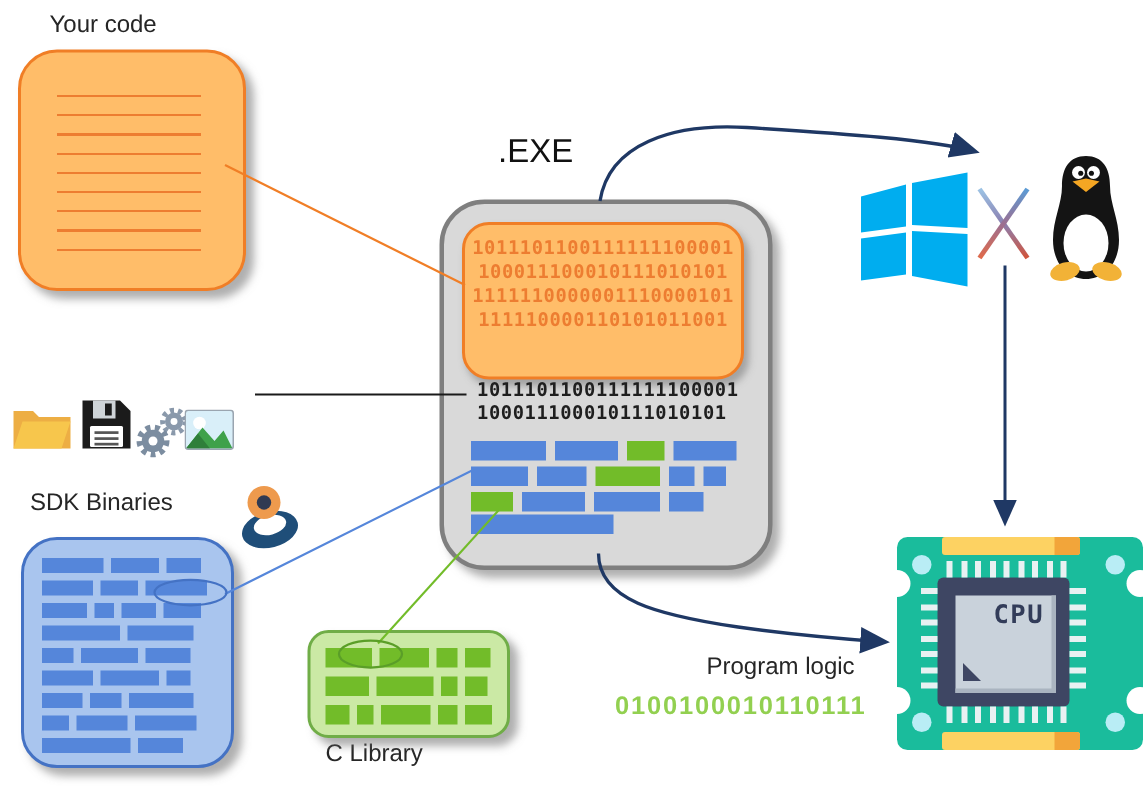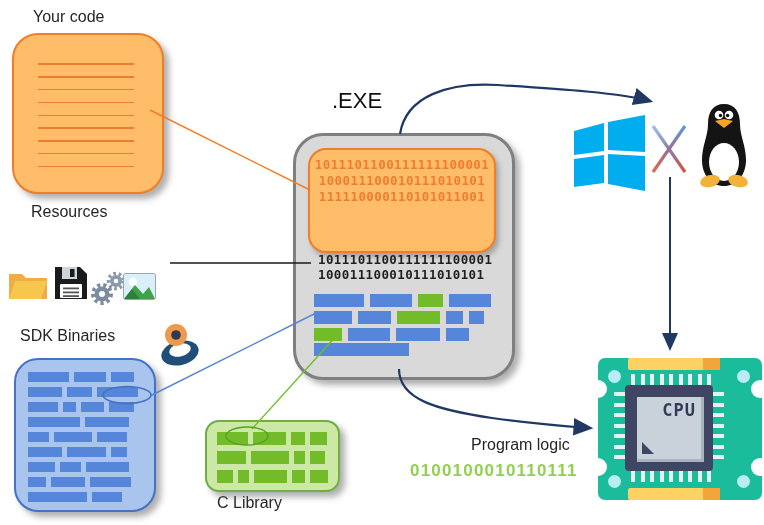--- a/index.html
+++ b/index.html
@@ -58,21 +58,20 @@
   .green-bin{position:absolute;left:410px;top:461px;color:#92D050;font-size:17px;
              letter-spacing:1.2px;font-weight:700;white-space:nowrap;}
   svg.overlay{position:absolute;left:0;top:0;pointer-events:none;}
 </style>
 </head>
 <body>
 
 <div class="canvas">
 
   <div class="lbl" style="left:33px;top:8px;">Your code</div>
-  <div class="lbl" style="left:31px;top:203px;">Resources</div>
   <div class="lbl" style="left:20px;top:327px;">SDK Binaries</div>
   <div class="lbl" style="left:217px;top:494px;">C Library</div>
   <div class="lbl" style="left:332px;top:88px;font-size:22px;color:#111;">.EXE</div>
   <div class="lbl" style="left:424px;top:436px;margin-left:47px;">Program logic</div>
   <div class="green-bin">0100100010110111</div>
 
   <div class="abs code-box shadowed">
     <div class="code-lines"></div>
   </div>
 
@@ -178,20 +177,21 @@
         <span class="brick" style="width: 30%;"></span>
         <span class="brick" style="width: 12%;"></span>
         <span class="brick" style="width: 16%;"></span>
       </div>
     </div>
 
   <div class="abs exe-box shadowed">
     <div class="exe-orange">
       <div class="bin">1011101100111111100001</div>
       <div class="bin">100011100010111010101</div>
+      <div class="bin">1111110000001110000101</div>
       <div class="bin">111110000110101011001</div>
     </div>
     <div class="exe-blackbin">
       <div class="bin bin-black">1011101100111111100001</div>
       <div class="bin bin-black">100011100010111010101</div>
     </div>
     <div class="exe-bars" id="exeBars">
         <div class="bar-row" style="top: 0px;">
           <span class="bar" style="width: 50px; background: rgb(85, 134, 218);"></span>
           <span class="bar" style="width: 42px; background: rgb(85, 134, 218);"></span>

